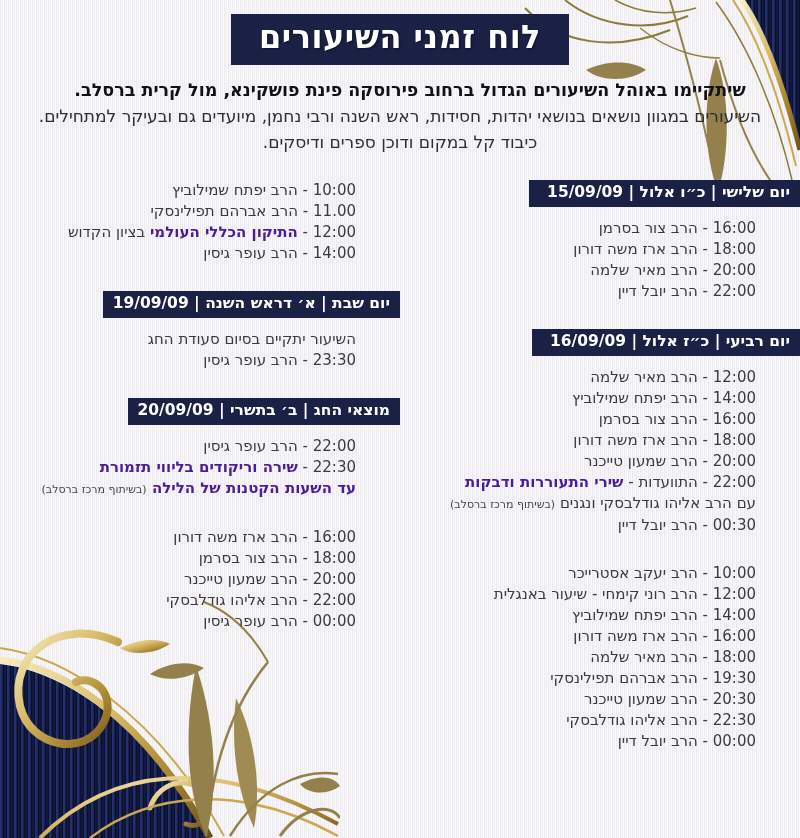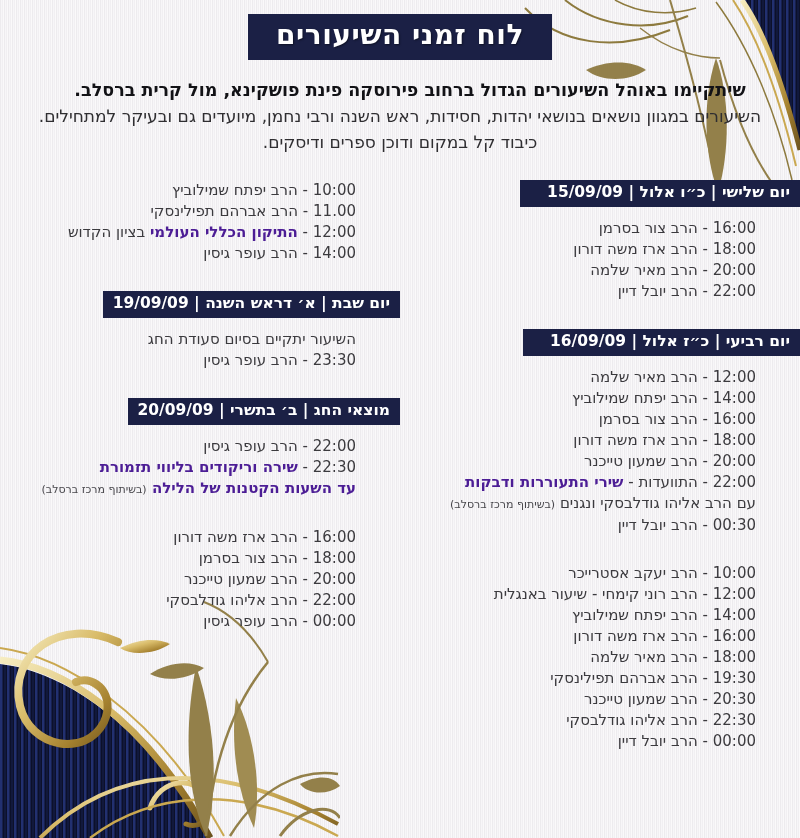--- a/index.html
+++ b/index.html
@@ -12,38 +12,38 @@
         #f7f6f8 1px,#f7f6f8 2px,
         #f1eff2 2px,#f1eff2 3px,
         #faf9fa 3px,#faf9fa 4px);
   }
   .orn{position:absolute;z-index:0;pointer-events:none;}
   .orn-tr{top:0;right:0;}
   .orn-bl{bottom:0;left:0;}
   .content{position:relative;z-index:1;}
   .title-wrap{position:absolute;top:14px;left:0;right:0;display:flex;justify-content:center;z-index:2;}
   .title-band{
-    background:#1b2045;color:#ffffff;font-weight:bold;font-size:28px;
+    background:#1b2045;color:#ffffff;font-weight:bold;font-size:32px;
     padding:4px 28px 9px;direction:rtl;letter-spacing:0.5px;
     text-shadow:1px 1px 2px rgba(0,0,0,0.45);
   }
   .intro{
     position:absolute;top:77px;left:0;right:0;text-align:center;direction:rtl;
     font-size:17px;line-height:26px;color:#2f2e31;z-index:2;
   }
   .intro .l1{font-weight:bold;color:#121216;font-size:17.5px;padding-left:20px;}
   .col{position:absolute;top:180px;direction:rtl;z-index:2;}
   .col-right{right:0;width:352px;}
   .col-left{right:400px;width:376px;}
   .sec{margin-bottom:27px;}
   .bar{
     display:inline-block;background:#1b2045;color:#ffffff;font-weight:bold;
     font-size:15.5px;padding:3px 10px 6px;margin-bottom:11px;white-space:nowrap;
   }
-  .col-right .bar{padding-left:27px;}
+  .col-right .bar{padding-left:18px;}
   .entries{margin-right:44px;}
   .entry{font-size:15px;line-height:21px;color:#3b3a3e;text-align:right;direction:rtl;}
   .entry .b{font-weight:bold;color:#4c1d95;}
   .entry .s{font-size:11px;color:#48474c;}
   .entry .t{white-space:nowrap;}
 </style>
 </head>
 <body>
 
 <svg class="orn orn-tr" width="280" height="200" viewBox="0 0 280 200">

